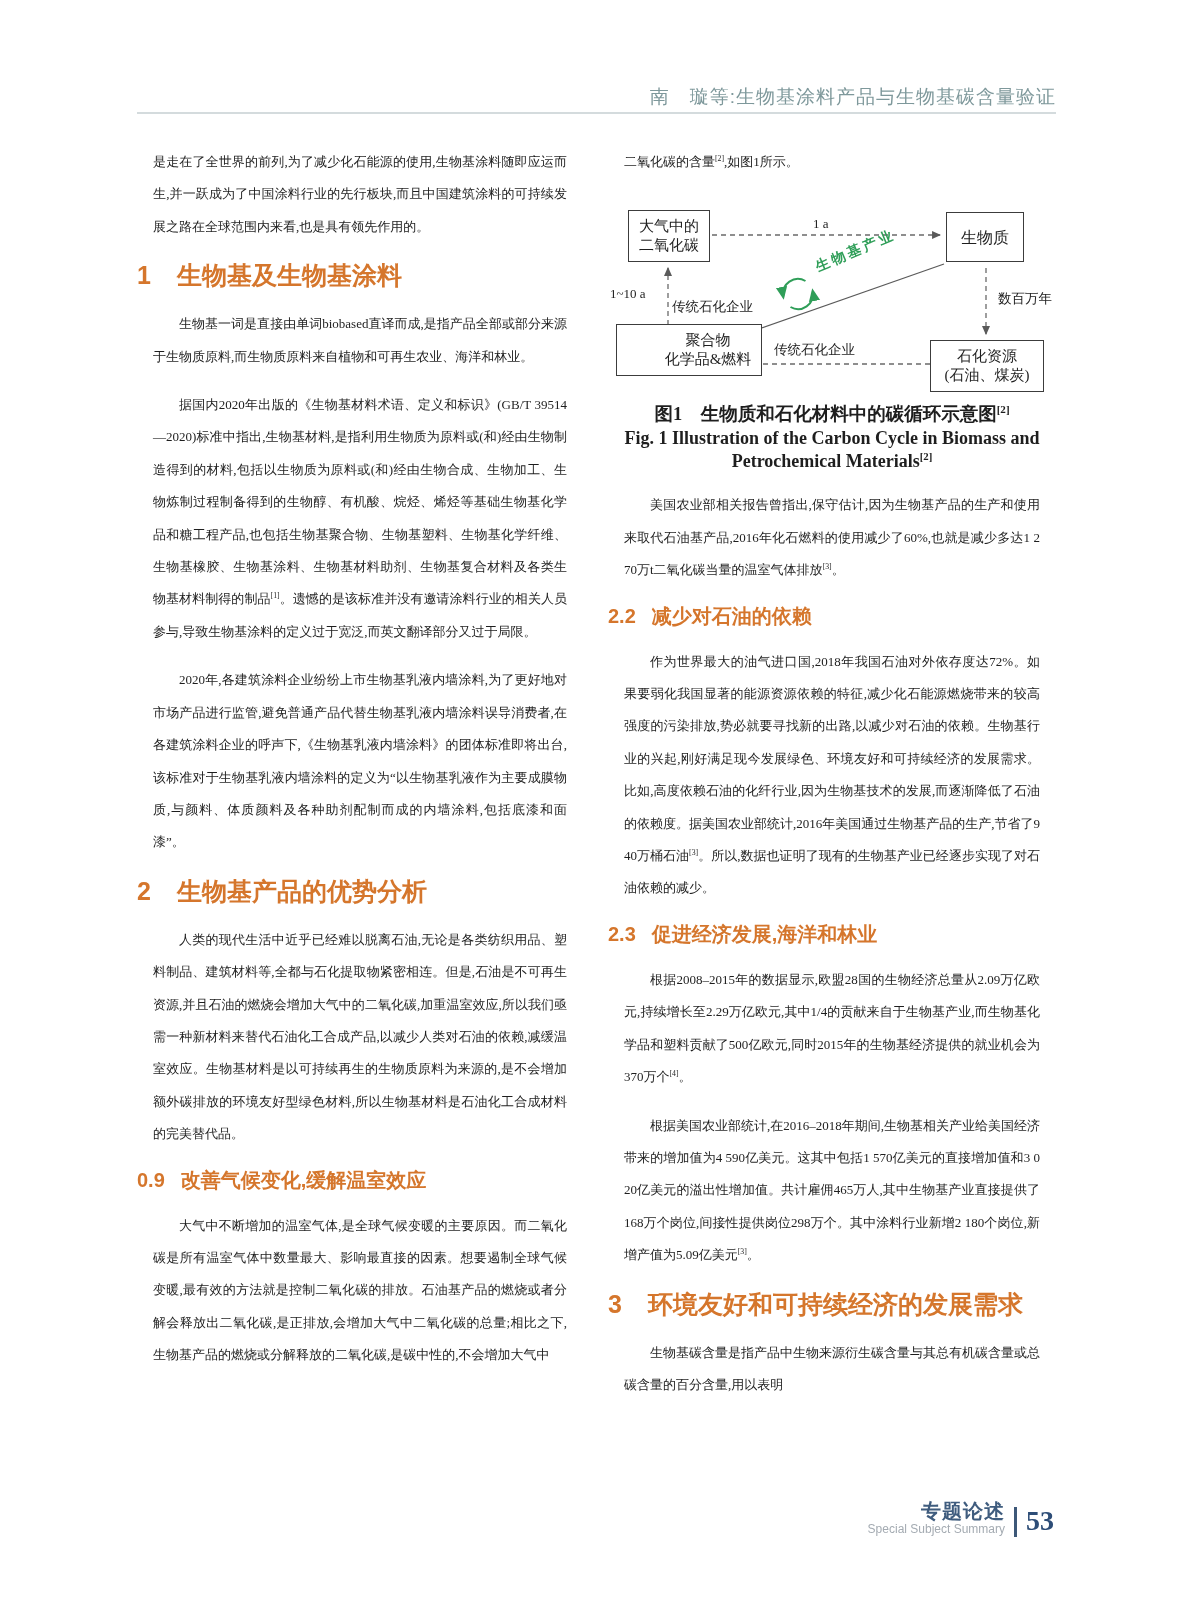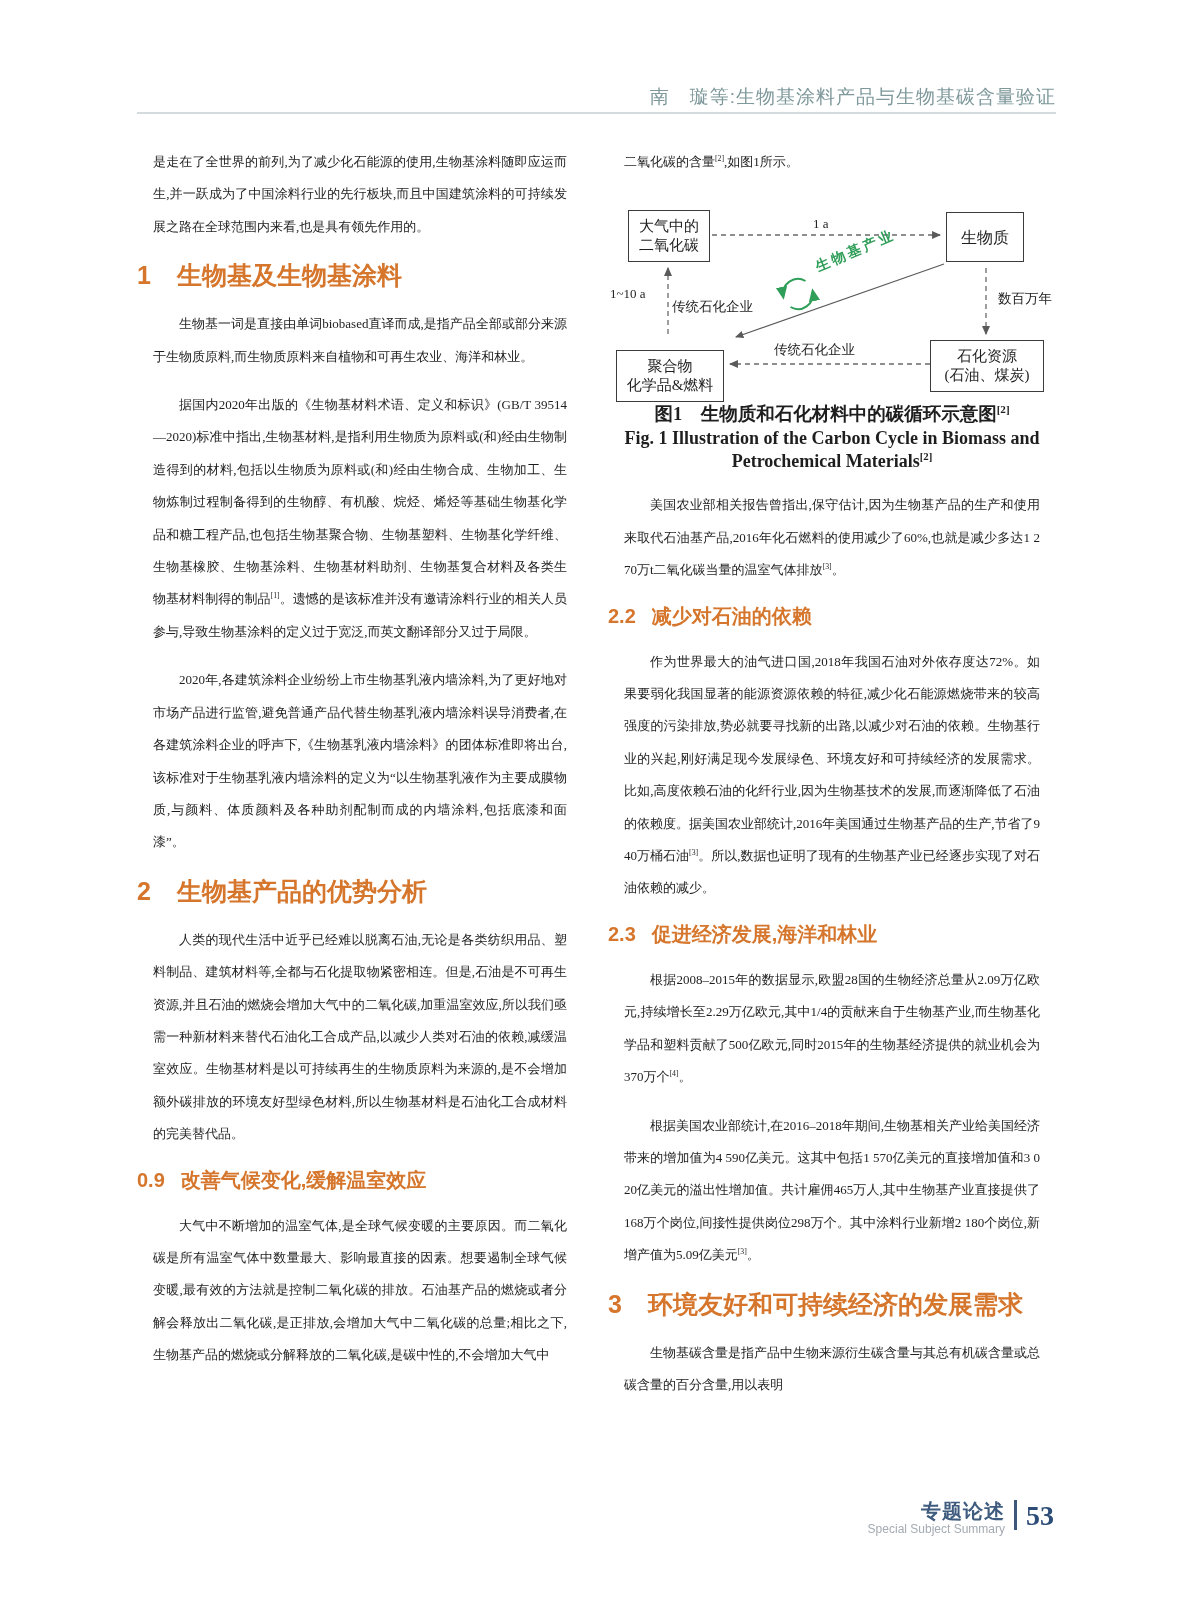--- a/index.html
+++ b/index.html
@@ -44,40 +44,40 @@
   
   .figure{position:relative;width:448px;height:198px;margin:10px 0 2px;}
   .figure svg{position:absolute;left:0;top:0;}
   .fig-box{
     position:absolute;border:1.5px solid #3c3c3c;background:#fff;
     display:flex;align-items:center;justify-content:center;text-align:center;
     font-size:15px;line-height:19px;white-space:pre-line;color:#1e1e1e;
   }
   .box-atm{left:20px;top:16px;width:80px;height:50px;}
   .box-biomass{left:338px;top:18px;width:76px;height:48px;font-size:16px;}
-  .box-polymer{left:8px;top:156px;width:106px;height:50px;}
+  .box-polymer{left:8px;top:130px;width:106px;height:50px;padding-left:38px;}
   .box-petro{left:322px;top:146px;width:112px;height:50px;}
   .fig-label{position:absolute;font-size:13px;color:#222;white-space:nowrap;}
   .lab-1a{left:205px;top:22px;}
   .lab-myears{left:390px;top:96px;font-size:13.5px;}
   .lab-110a{left:2px;top:92px;}
   .lab-leftco{left:64px;top:104px;font-size:13.5px;}
   .lab-bottomco{left:166px;top:147px;font-size:13.5px;}
   .lab-bio{
     left:212px;top:64px;color:var(--diagram-green,#2f9e58);font-weight:bold;
     font-size:14px;letter-spacing:3px;transform:rotate(-23deg);transform-origin:left bottom;
   }
   .dash{stroke:#6a6a6a;stroke-width:1.3;stroke-dasharray:5 4;fill:none;}
   .solid{stroke:#5a5a5a;stroke-width:1.2;fill:none;}
   .fig-cap-zh{text-align:center;font-weight:bold;font-size:18.5px;margin-top:10px;line-height:25px;}
   .fig-cap-en{text-align:center;font-weight:bold;font-size:18px;line-height:23px;}
   .cap-gap{margin-bottom:9px;}
   .after-fig{margin-top:8px;}
   
-  .footer{position:absolute;top:1500px;right:133px;display:flex;align-items:flex-start;gap:9px;}
+  .footer{position:absolute;top:1500px;right:133px;display:flex;align-items:flex-end;gap:9px;}
   .footer-col{text-align:right;}
   .footer-zh{
     font-family:"Liberation Sans","DejaVu Sans",sans-serif;font-weight:bold;
     font-size:20px;color:var(--footer-navy,#3f5c7e);letter-spacing:1px;line-height:22px;
   }
   .footer-en{
     font-family:"Liberation Sans","DejaVu Sans",sans-serif;
     font-size:12px;color:var(--footer-en-gray,#a4abb2);line-height:15px;
   }
   .footer-bar{width:3px;height:30px;background:var(--footer-bar,#3d5878);}

